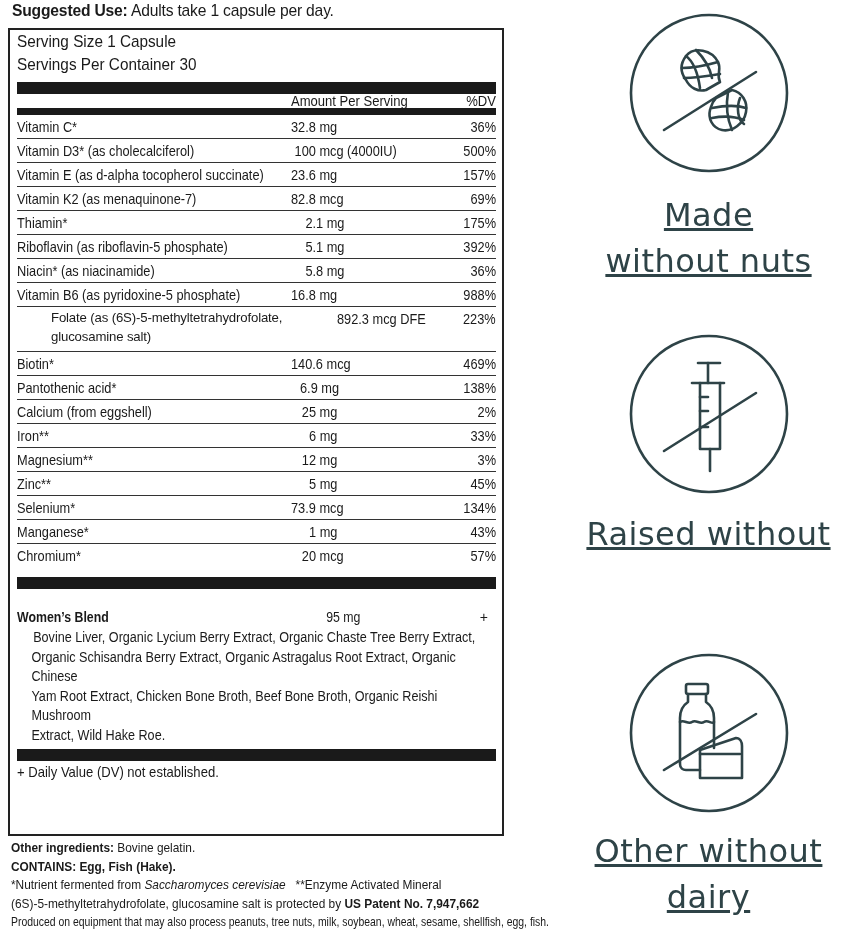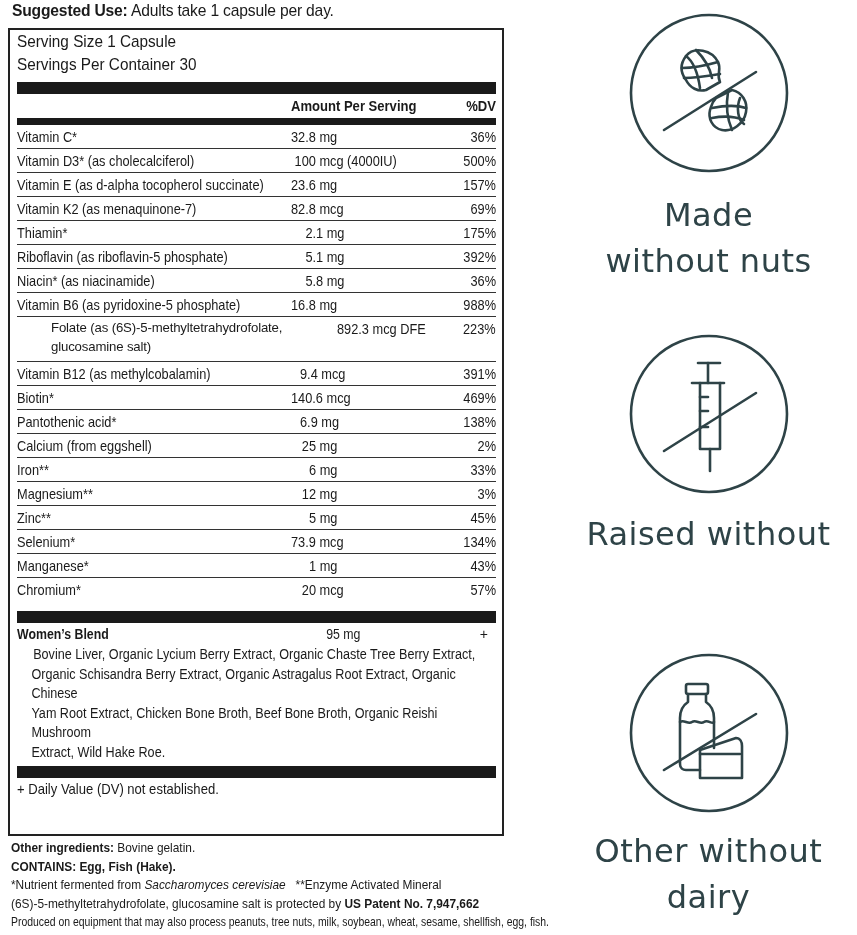--- a/index.html
+++ b/index.html
@@ -7,53 +7,53 @@
   body { position: relative; font-family: "Liberation Sans", sans-serif; color: #1a1a1a; }
 
   .suggested { position: absolute; left: 12px; top: 0px; font-size: 17px; line-height: 22px; letter-spacing: -0.2px; transform: scaleX(0.92); transform-origin: left; white-space: nowrap; }
   .suggested b { font-weight: bold; }
 
   .facts-box { position: absolute; left: 8px; top: 28px; width: 496px; height: 808px; border: 2px solid #222; padding: 0 6px 0 7px; }
   .title { font-family: "DejaVu Sans", sans-serif; font-weight: 900; font-size: 44px; line-height: 52px; letter-spacing: 2.5px; margin-top: 2px; white-space: nowrap; -webkit-text-stroke: 1.2px #111; color: #111; }
   .serving { font-size: 17px; line-height: 23px; transform: scaleX(0.9); transform-origin: left; white-space: nowrap; }
   .bar-thick { height: 12px; background: #1a1a1a; margin-top: 6px; }
   .bar-med { height: 7px; background: #1a1a1a; }
-  .hdr { display: flex; height: 24px; align-items: center; font-weight: bold; font-size: 14.5px; }
+  .hdr { display: flex; height: 14px; align-items: center; font-weight: normal; font-size: 14.5px; }
   .hdr .c-name { flex: 1; }
   .c-amt { width: 150px; text-align: left; }
   .c-dv { width: 55px; text-align: right; }
   .hdr .c-amt { transform: scaleX(0.9); transform-origin: left; white-space: nowrap; padding-left: 0px; }
   .hdr .c-dv { transform: scaleX(0.9); transform-origin: right; }
 
   .rows { }
   .row { display: flex; align-items: flex-start; border-bottom: 1px solid #333; font-size: 14.2px; line-height: 22px; min-height: 24px; padding-top: 1px; }
   .row .c-name { flex: 1; transform: scaleX(0.9); transform-origin: left; white-space: nowrap; }
   .row .c-name.wrap { white-space: normal; line-height: 19px; width: 300px; flex: none; transform: none; font-size: 13.2px; letter-spacing: -0.15px; margin-left: 34px; }
   .row .c-amt { transform: scaleX(0.9); transform-origin: left; white-space: nowrap; }
   .row .c-dv { transform: scaleX(0.9); transform-origin: right; white-space: nowrap; }
   .row.tall { min-height: 45px; }
   .row.last { border-bottom: none; justify-content: center; }
 
   .bar-blend { height: 12px; background: #1a1a1a; margin-top: 9px; }
-  .blend-row { display: flex; font-size: 14px; line-height: 22px; margin-top: 0; }
+  .blend-row { display: flex; font-size: 14px; line-height: 22px; margin-top: 17px; }
   .blend-row .c-name { flex: 1; font-weight: bold; transform: scaleX(0.88); transform-origin: left; white-space: nowrap; }
   .blend-row .c-amt { transform: scaleX(0.88); transform-origin: left; padding-left: 40px; white-space: nowrap; }
   .blend-row .c-dv { padding-right: 8px; }
   .blend-ings { font-size: 14px; line-height: 19.5px; padding-left: 16px; transform: scaleX(0.9); transform-origin: left; width: 530px; }
   .blend-ings .first { padding-left: 2px; }
   .bar-foot { height: 12px; background: #1a1a1a; margin-top: 4px; }
   .dv-note { font-size: 14.5px; line-height: 22px; transform: scaleX(0.9); transform-origin: left; white-space: nowrap; }
 
   .below { position: absolute; left: 11px; top: 839px; font-size: 13.5px; line-height: 18.5px; width: 560px; }
   .below .ln { transform: scaleX(0.88); transform-origin: left; white-space: nowrap; }
   .below .ln.tiny { transform: scaleX(0.79); font-size: 13.2px; }
   .below b { font-weight: bold; }
   .below i { font-style: italic; }
 
-  .badge { position: absolute; left: 560px; width: 297px; text-align: center; color: #2e4347; }
+  .badge { position: absolute; left: 560px; width: 297px; text-align: center; color: #2e4347; text-decoration: underline; }
   .badge .circle { position: relative; width: 162px; height: 162px; margin: 0 auto; }
   .badge .circle svg { width: 162px; height: 162px; display: block; }
   .badge .label { font-family: "DejaVu Sans", sans-serif; font-size: 32px; line-height: 46px; font-weight: normal; letter-spacing: 0.5px; color: #2e4347; margin-top: 18px; }
   #badge-nuts { top: 12px; }
   #badge-hormones { top: 333px; }
   #badge-dairy { top: 652px; }
   #badge-hormones .label { margin-top: 16px; }
   #badge-dairy .label { margin-top: 14px; }
 </style>
 </head>
@@ -113,25 +113,20 @@
         <span class="c-amt">16.8 mg</span>
         <span class="c-dv">988%</span>
       </div>
     <div class="row tall">
         <span class="c-name wrap">Folate (as (6S)-5-methyltetrahydrofolate, glucosamine salt)</span>
         <span style="flex:1"></span>
         <span class="c-amt" style="margin-left:-14px">892.3 mcg DFE</span>
         <span class="c-dv">223%</span>
       </div>
     <div class="row">
-        <span class="c-name">Vitamin B12 (as methylcobalamin)</span>
-        <span class="c-amt" style="padding-left:10px">9.4 mcg</span>
-        <span class="c-dv">391%</span>
-      </div>
-    <div class="row">
         <span class="c-name">Biotin*</span>
         <span class="c-amt">140.6 mcg</span>
         <span class="c-dv">469%</span>
       </div>
     <div class="row">
         <span class="c-name">Pantothenic acid*</span>
         <span class="c-amt" style="padding-left:10px">6.9 mg</span>
         <span class="c-dv">138%</span>
       </div>
     <div class="row">

